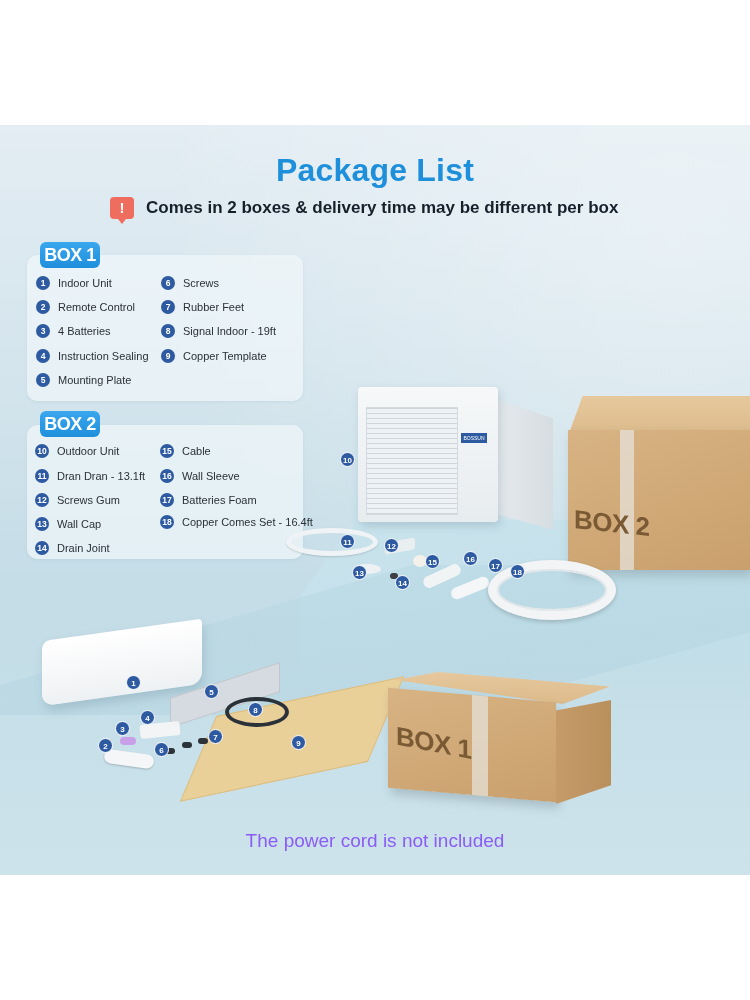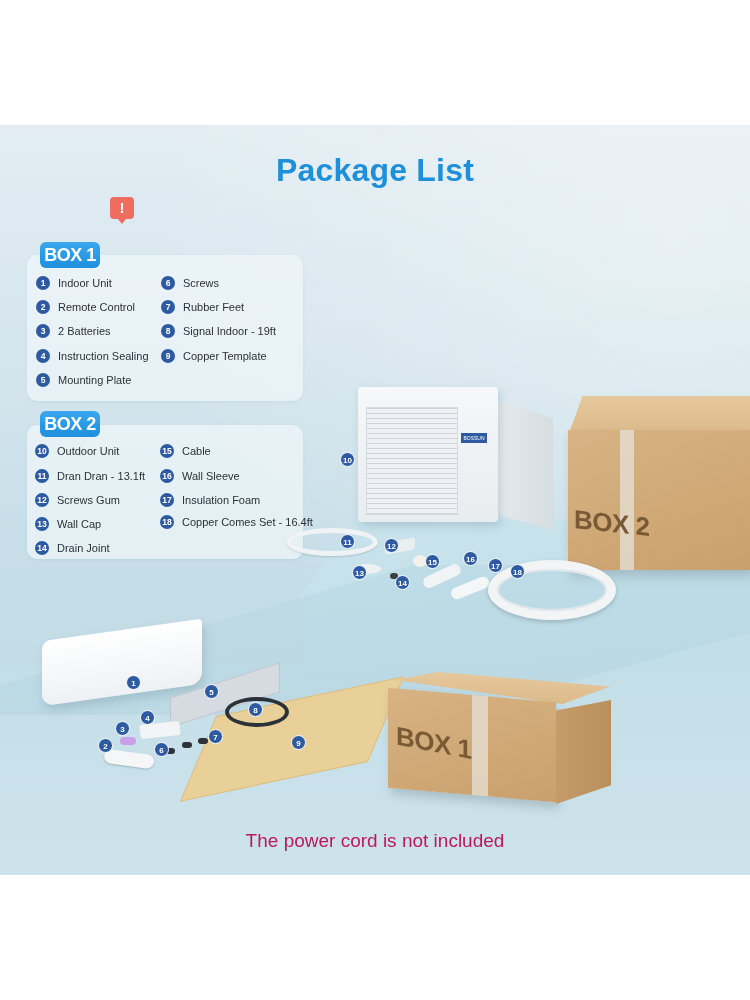--- a/index.html
+++ b/index.html
@@ -147,52 +147,53 @@
   .small-part { position: absolute; border-radius: 3px; }
 
   .callout {
     position: absolute; width: 15px; height: 15px; border-radius: 50%;
     background: #2d5aa0; color: #fff; font-size: 8px; font-weight: bold;
     text-align: center; line-height: 15px; border: 1px solid #ffffff;
   }
 
   .footer-note {
     position: absolute; left: 0; top: 830px; width: 750px; text-align: center;
-    font-size: 19px; color: #be185d;
+    font-size: 19px; color: #8b5cf6;
   }
 </style>
 </head>
 <body>
 
 <div class="canvas">
   <div class="wall-shadow"></div>
   <div class="platform-top"></div>
   <div class="floor"></div>
   <div class="platform-step"></div>
 </div>
 
 <div class="title">Package List</div>
 <div class="notice">
   <div class="notice-icon">!</div>
+  <div class="notice-text">Comes in 2 boxes &amp; delivery time may be different per box</div>
 </div>
 
 <div class="box-panel b1"></div>
 <div class="box-badge b1">BOX 1</div>
 <div class="items">
   <div class="item" style="left:36px;top:276px;">
       <span class="num">1</span>
       <span>Indoor Unit</span>
     </div>
   <div class="item" style="left:36px;top:300px;">
       <span class="num">2</span>
       <span>Remote Control</span>
     </div>
   <div class="item" style="left:36px;top:324px;">
       <span class="num">3</span>
-      <span>2 Batteries</span>
+      <span>4 Batteries</span>
     </div>
   <div class="item" style="left:36px;top:349px;">
       <span class="num">4</span>
       <span>Instruction Sealing</span>
     </div>
   <div class="item" style="left:36px;top:373px;">
       <span class="num">5</span>
       <span>Mounting Plate</span>
     </div>
   <div class="item" style="left:161px;top:276px;">
@@ -239,21 +240,21 @@
   <div class="item" style="left:160px;top:444px;">
       <span class="num">15</span>
       <span>Cable</span>
     </div>
   <div class="item" style="left:160px;top:469px;">
       <span class="num">16</span>
       <span>Wall Sleeve</span>
     </div>
   <div class="item" style="left:160px;top:493px;">
       <span class="num">17</span>
-      <span>Insulation Foam</span>
+      <span>Batteries Foam</span>
     </div>
   <div class="item" style="left:160px;top:515px;">
       <span class="num">18</span>
       <span>Copper Comes Set - 16.4ft</span>
     </div>
 </div>
 
 <div class="outdoor-side"></div>
 <div class="outdoor-unit">
   <div class="outdoor-grille"></div>

